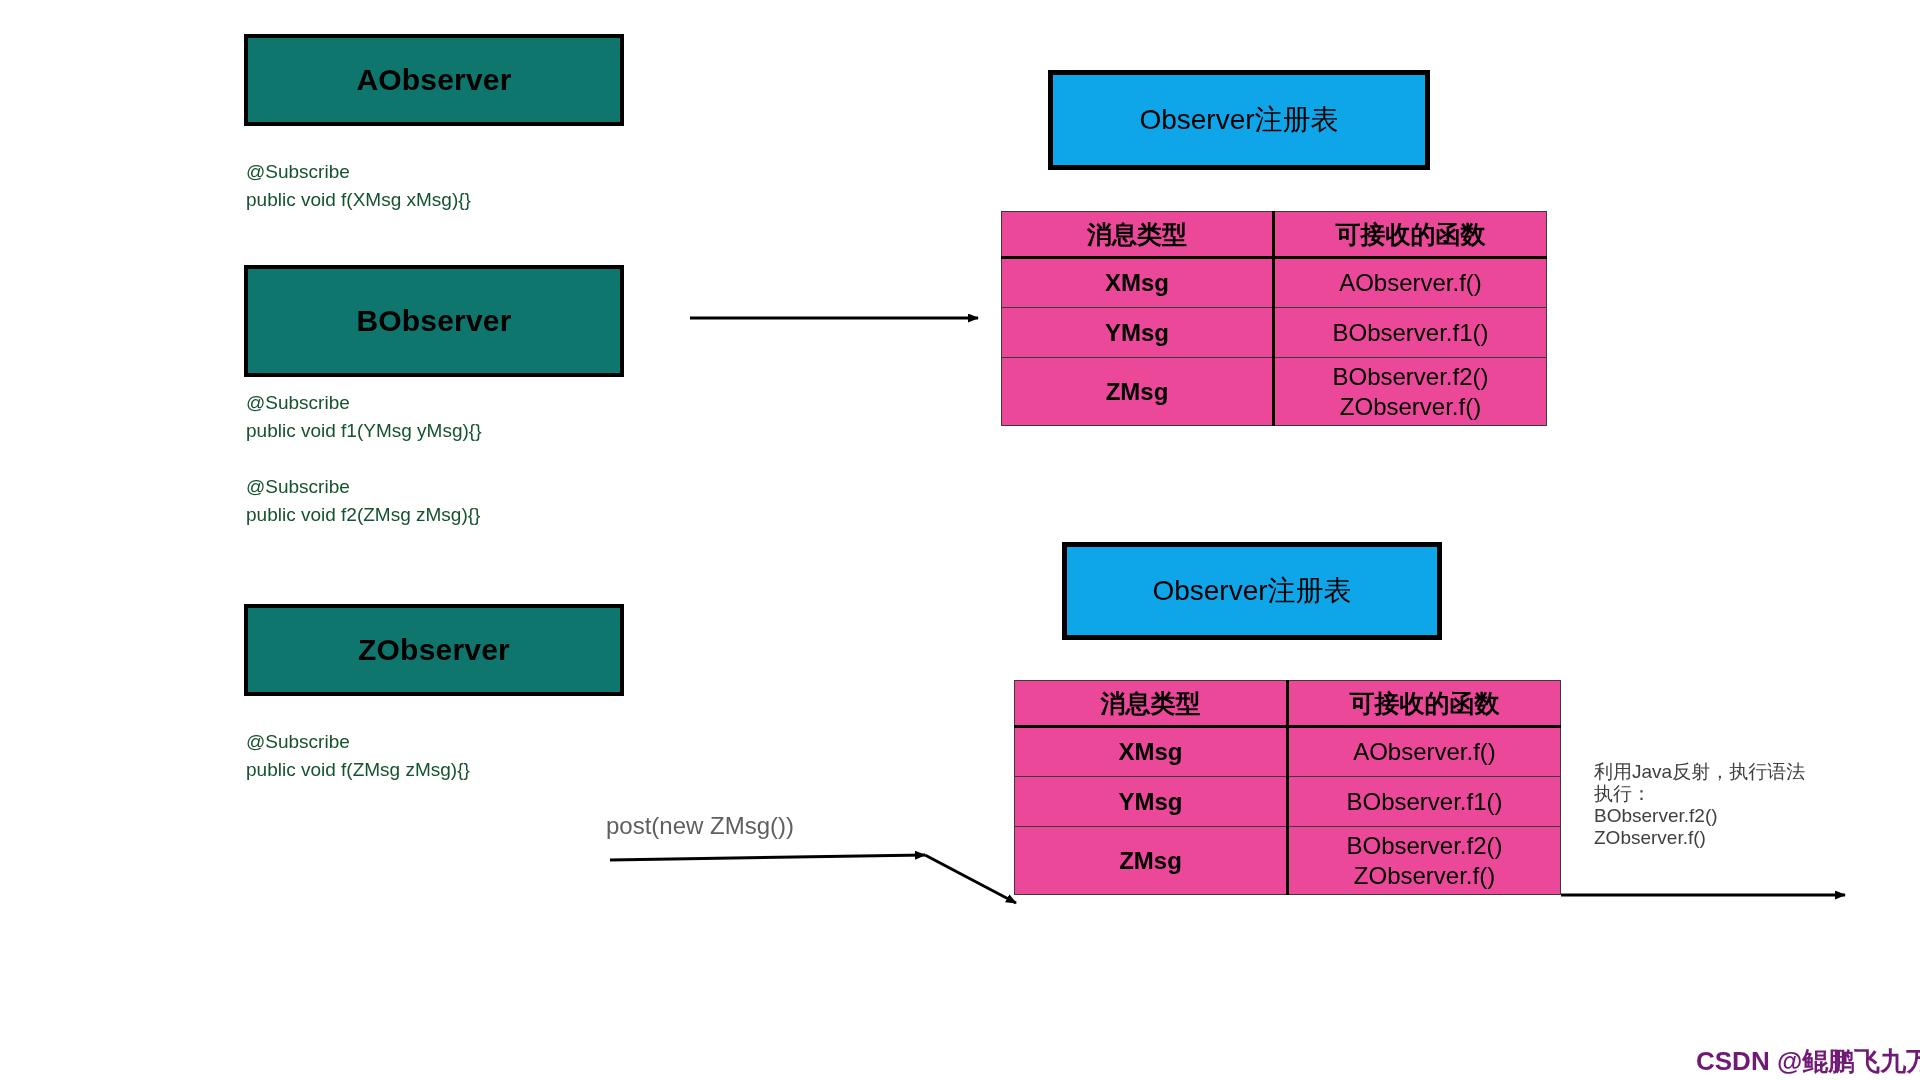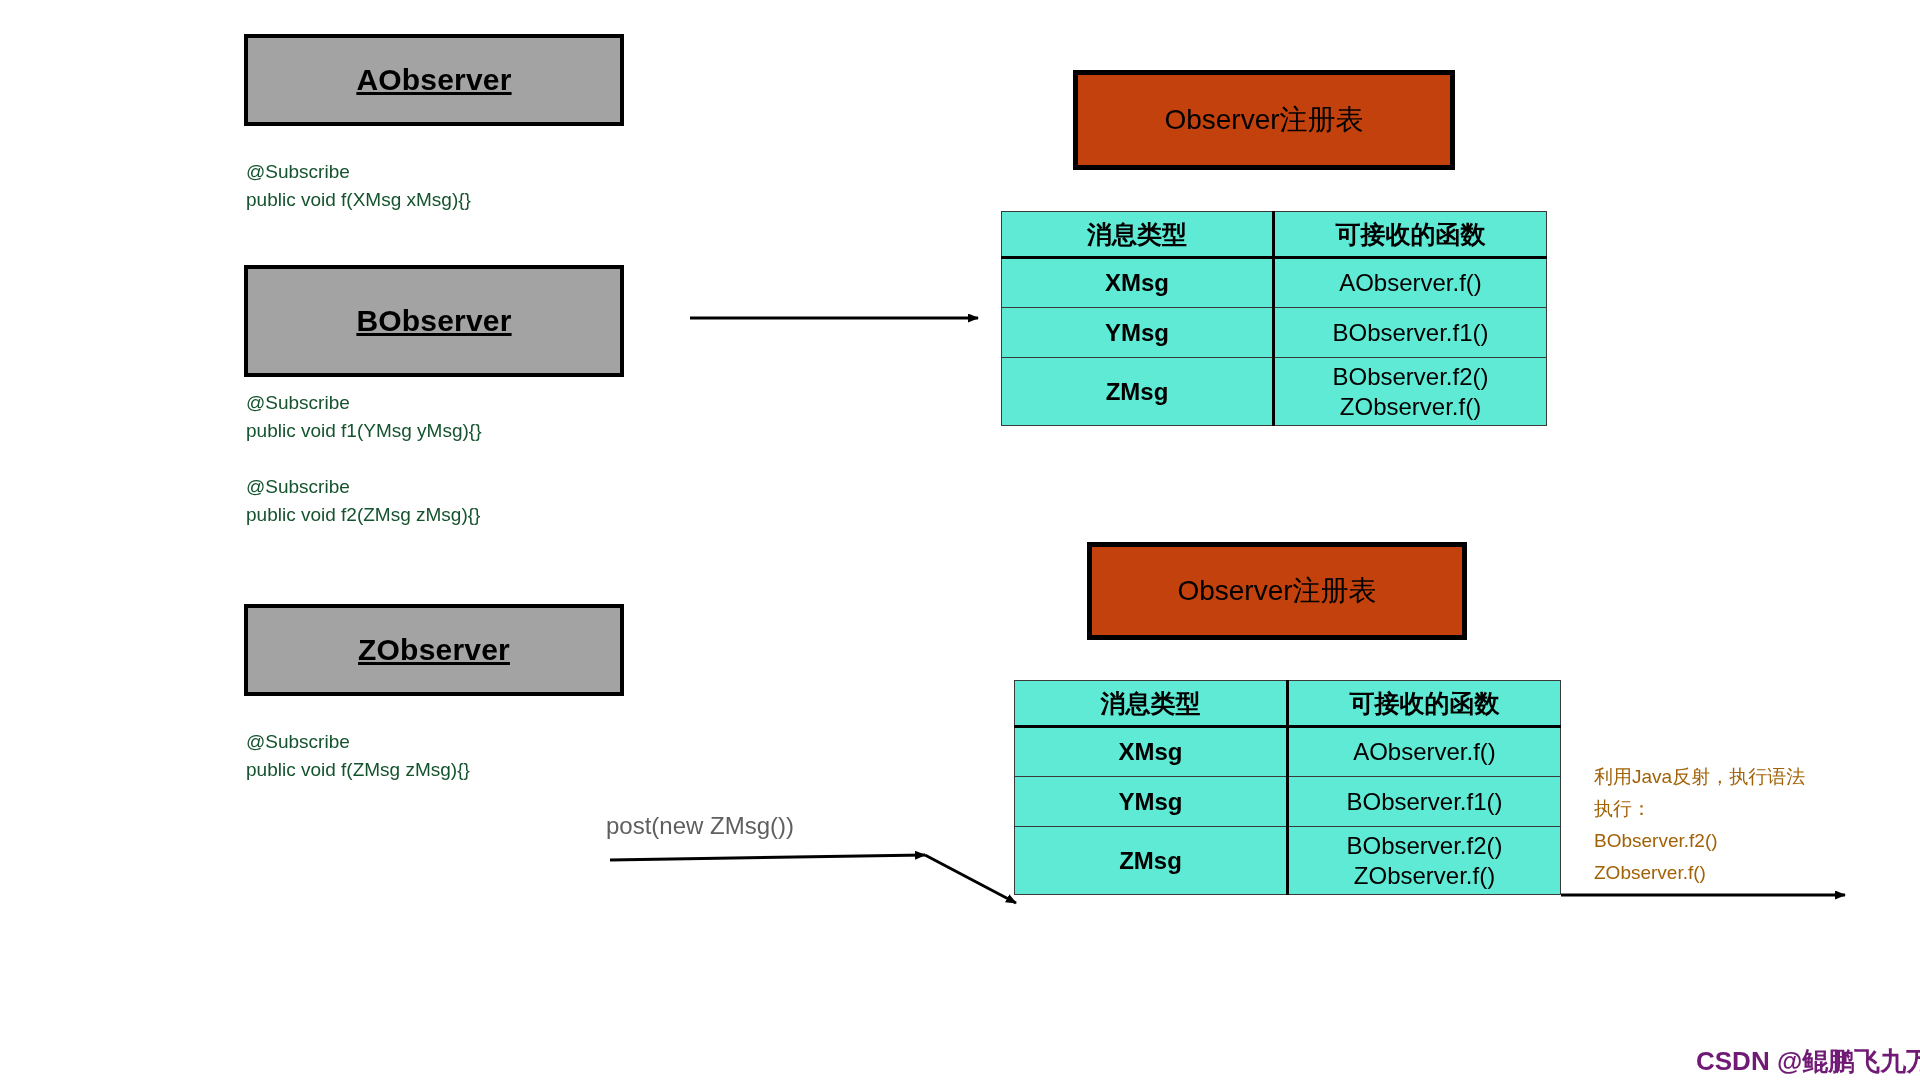--- a/index.html
+++ b/index.html
@@ -17,26 +17,25 @@
   }
   .canvas {
     position: absolute;
     inset: 0;
   }
 
   
   .obs-box {
     position: absolute;
     border: 4px solid #000000;
-    background: #a3a3a3;
+    background: #0f766e;
     box-sizing: border-box;
     display: flex;
     align-items: center;
     justify-content: center;
-    text-decoration: underline;
   }
   .obs-box .obs-label {
     font-size: 30px;
     font-weight: bold;
     letter-spacing: 0.2px;
     color: #000000;
     white-space: nowrap;
   }
 
   
@@ -45,39 +44,38 @@
     color: #14532d;
     font-size: 19px;
     line-height: 28px;
     white-space: pre;
   }
 
   
   .registry-title {
     position: absolute;
     border: 5px solid #000000;
-    background: #c2410c;
+    background: #0ea5e9;
     box-sizing: border-box;
     display: flex;
     align-items: center;
     justify-content: center;
-    margin-left: 25px;
   }
   .registry-title .reg-label {
     font-size: 28px;
     font-weight: normal;
     color: #000000;
     white-space: nowrap;
   }
 
   
   .reg-table {
     position: absolute;
     border-collapse: collapse;
-    background: #5eead4;
+    background: #ec4899;
     table-layout: fixed;
   }
   .reg-table th,
   .reg-table td {
     border: 1px solid #3a3a3a;
     text-align: center;
     vertical-align: middle;
     padding: 0;
     box-sizing: border-box;
   }
@@ -115,23 +113,23 @@
   
   .plain-note {
     position: absolute;
     color: #5f5f5f;
     font-size: 24px;
     line-height: 28px;
     white-space: pre;
   }
   .side-note {
     position: absolute;
-    color: #a16207;
+    color: #404040;
     font-size: 19px;
-    line-height: 32px;
+    line-height: 22px;
     white-space: pre;
   }
   .watermark {
     position: absolute;
     color: #701a75;
     font-size: 26px;
     white-space: nowrap;
     font-weight: bold;
   }
 </style>

